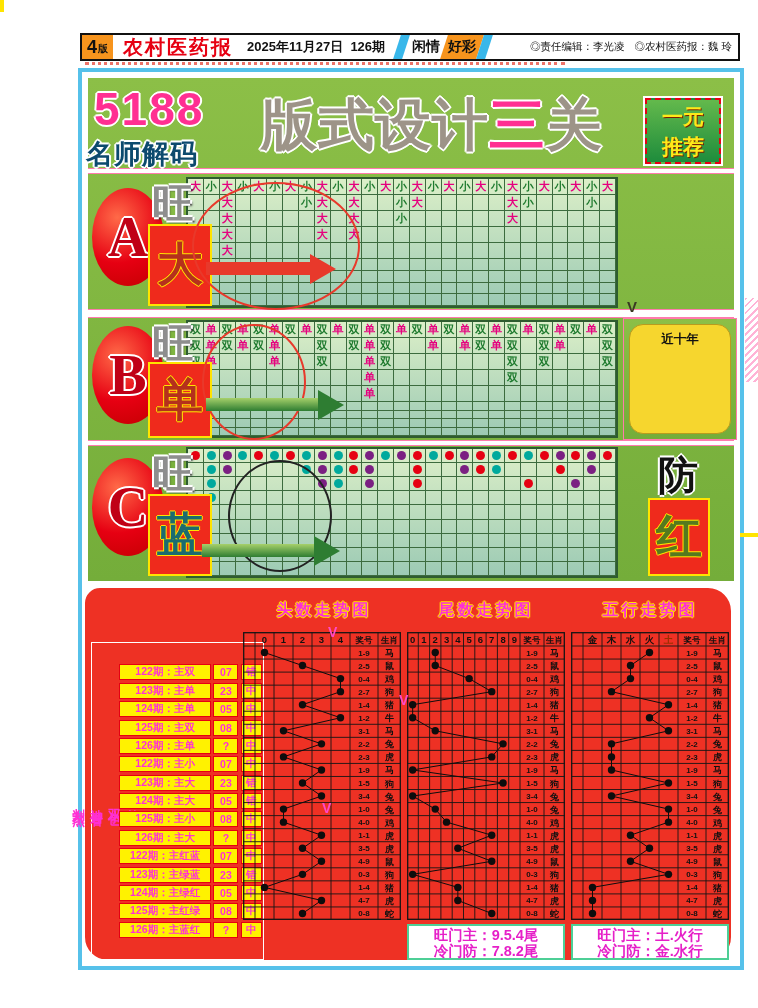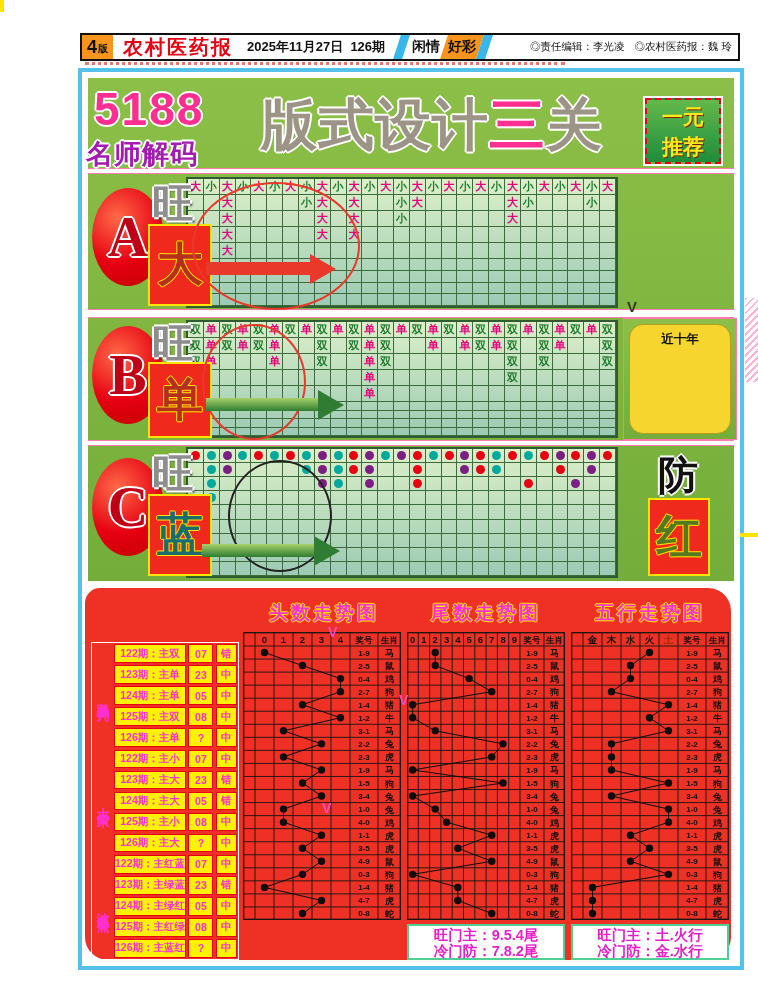--- a/index.html
+++ b/index.html
@@ -31,21 +31,21 @@
   .green-block { left:88px; top:78px; width:646px; height:503px;
     background:linear-gradient(180deg,#8cbf47,#74ad3a); z-index:1; }
   .wstrip { background:#fff; border-top:1px solid #ff7bac; border-bottom:1px solid #ff7bac; z-index:2; }
 
   
   .ow { text-shadow:-2px 0 0 #fff,2px 0 0 #fff,0 -2px 0 #fff,0 2px 0 #fff,
     -1px -1px 0 #fff,1px -1px 0 #fff,-1px 1px 0 #fff,1px 1px 0 #fff; }
   .t-code { left:94px; top:82px; width:130px; font-size:46px; font-weight:900;
     color:#ff2f92; letter-spacing:2px; z-index:3; }
   .t-sub { left:86px; top:136px; width:150px; font-size:27px; font-weight:900;
-    color:#a21caf; letter-spacing:1px; z-index:3; }
+    color:#0c4a6e; letter-spacing:1px; z-index:3; }
   .t-main { left:222px; top:88px; width:420px; text-align:center; font-size:56px; font-weight:900;
     font-family:"Liberation Serif", serif; color:#9d9488; letter-spacing:1px; z-index:3; white-space:nowrap; }
   .t-main .pink { color:#ff2f92; }
   .t-badge { left:645px; top:98px; width:76px; height:66px; background:linear-gradient(180deg,#63b94c,#1e8c3c);
     border:2px dashed #e60012; outline:2px solid #fff; text-align:center; z-index:3;
     color:#ffe919; font-size:21px; font-weight:900; line-height:30px; padding-top:2px;
     text-shadow:1px 1px 0 #7a1f00; }
 
   
   .oval { width:72px; height:98px; border-radius:50%; z-index:3;
@@ -87,33 +87,33 @@
     border-left:26px solid #2e7d32; z-index:5; }
 
   .fang { font-family:"Liberation Serif", serif; font-size:40px; font-weight:900; color:#111;
     z-index:3; text-shadow:-2px 0 0 #fff,2px 0 0 #fff,0 -2px 0 #fff,0 2px 0 #fff; }
 
   
   .red-panel { left:82px; top:585px; width:652px; height:378px; background:#ee3124;
     border:3px solid #fff; border-radius:18px 26px 26px 26px; z-index:2; }
   .oy { text-shadow:-1px 0 0 #ffe400,1px 0 0 #ffe400,0 -1px 0 #ffe400,0 1px 0 #ffe400; }
   .lh-title { left:12px; top:12px; font-size:25px; font-weight:900; color:#ff2fd4; letter-spacing:2px; }
-  .lh-table { left:6px; top:54px; width:148px; height:318px; border:1px solid #fff; display:flex; }
+  .lh-table { left:6px; top:54px; width:173px; height:318px; border:1px solid #fff; display:flex;align-items:center; }
   .lh-labels { width:26px; display:flex; flex-direction:column; }
   .lh-label { flex:1; writing-mode:vertical-rl; text-orientation:upright; display:flex; align-items:center;
     justify-content:center; color:#ff2fd4; font-size:13px; font-weight:900; letter-spacing:2px; }
   .lh-rows { flex:1; display:flex; flex-direction:column; }
   .lh-row { flex:1; display:flex; }
   .lh-cell { background:#fff200; border:1.5px solid #e60012; margin:1.2px; color:#ff2fd4;
     font-size:10.5px; font-weight:700; display:flex; align-items:center; justify-content:center;
     white-space:nowrap; overflow:hidden; }
   .lh-period { flex:1; }
   .lh-num { width:25px; }
   .lh-res { width:21px; }
-  .ct { top:12px; width:150px; text-align:center; font-size:19px; font-weight:900;
+  .ct { top:12px; width:150px; text-align:center; font-size:16px; font-weight:900;
     color:#ff2fd4; letter-spacing:3px; }
   .chart-svg { top:44px; width:158px; height:288px; }
   .cfoot { top:336px; width:158px; height:36px; background:#fff; border:2.5px solid #4ecf96;
     text-align:center; color:#e61fc8; font-size:14.5px; font-weight:900; line-height:16px; padding-top:1px; }
 
   .vmark { font-size:14px; font-weight:900; color:#ff49c8; z-index:6; }
   .vdark { font-size:15px; font-weight:900; color:#3a3a22; z-index:6; }
 
   .corner-tick { left:0; top:0; width:4px; height:12px; background:#ffe400; }
   .hatch { left:745px; top:298px; width:13px; height:84px;

